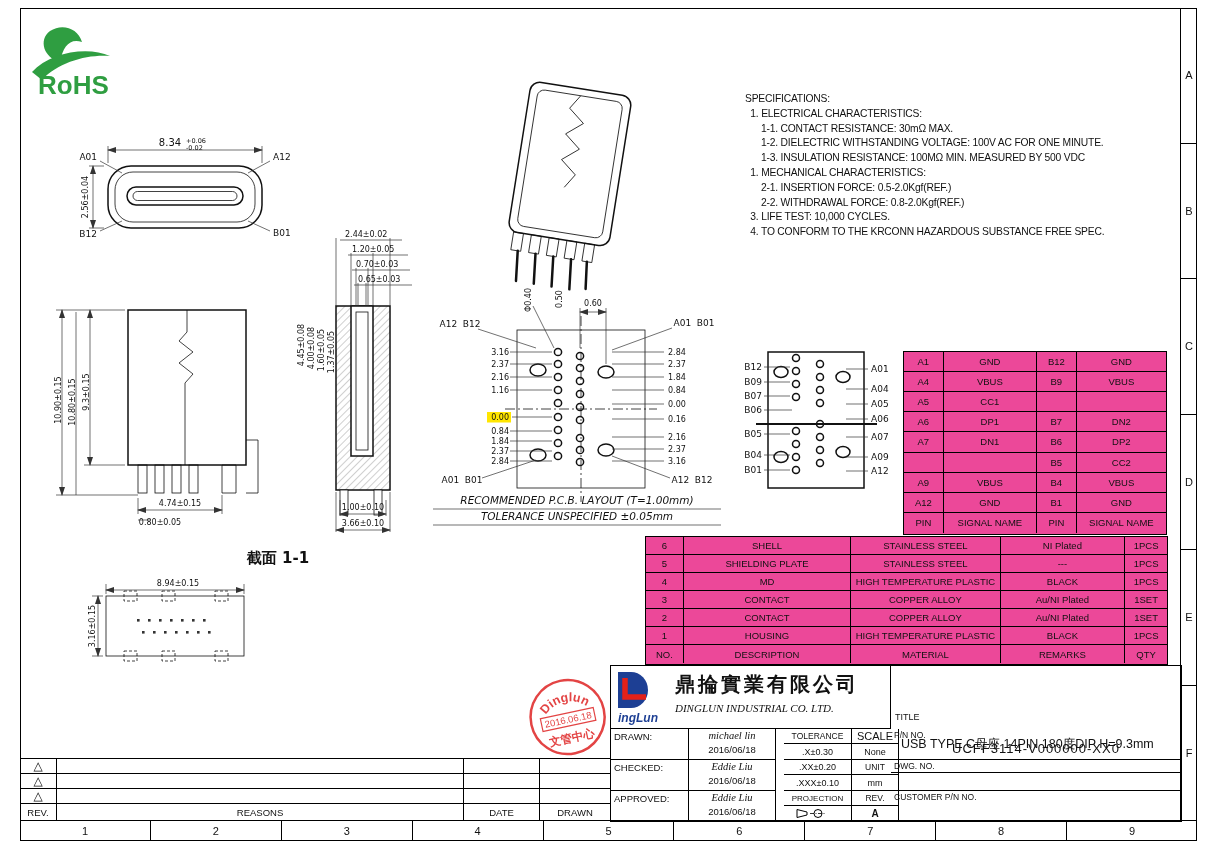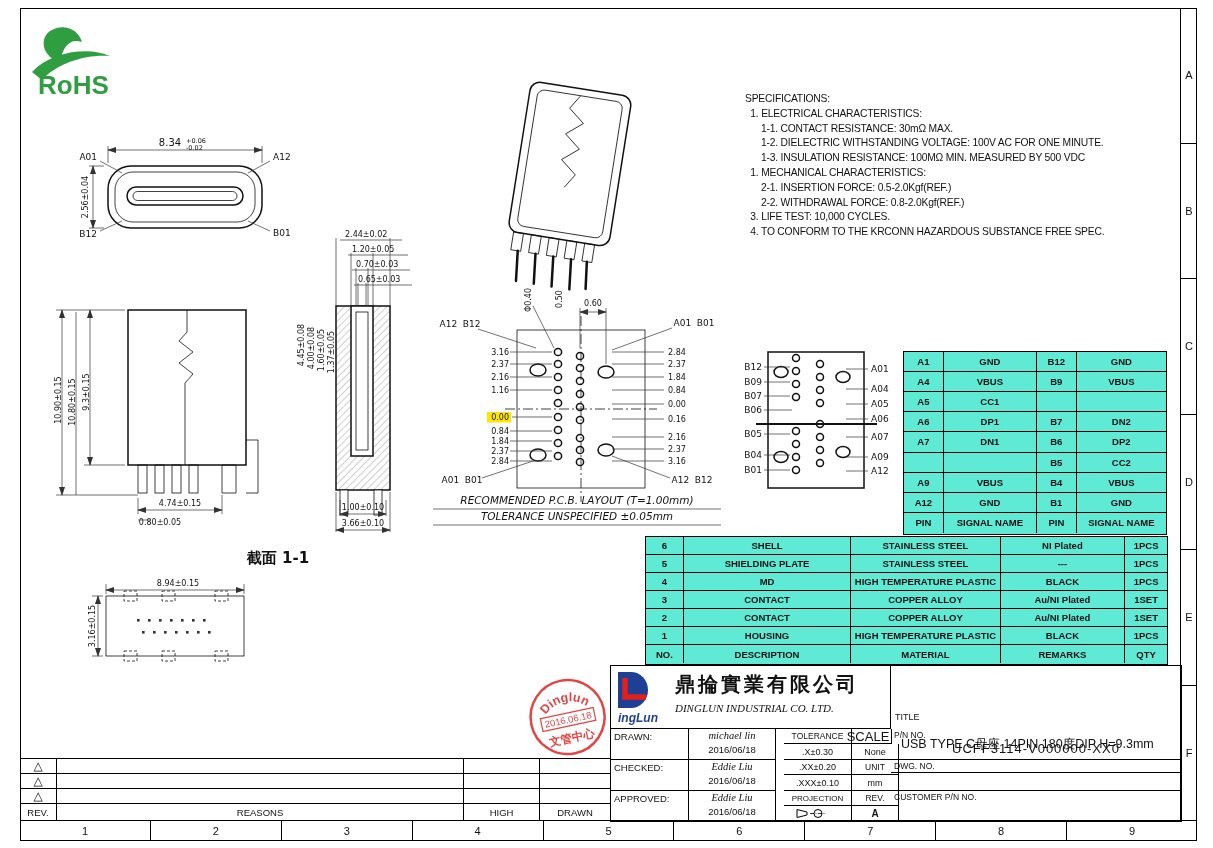--- a/index.html
+++ b/index.html
@@ -18,21 +18,21 @@
   #drawing .sh{stroke:#111;fill:none;stroke-width:1.5;}
   #drawing .thin{stroke-width:0.8;}
   #drawing .dim{stroke:#333;stroke-width:0.7;fill:none;}
   #drawing text{fill:#111;font-family:"DejaVu Sans",sans-serif;stroke:none;}
   .f6{font-size:6.5px}.f8{font-size:8px}.f9{font-size:9px}.f10{font-size:10px}.f15{font-size:15px;font-weight:bold}
   .fcap{font-size:10.5px;font-style:italic;font-family:"Liberation Serif",serif;}
   
   #specs{position:absolute;left:745px;top:92px;width:432px;font-size:10.3px;line-height:14.8px;letter-spacing:-0.2px;}
   .spec-line{white-space:pre;}
   
-  .dtable{position:absolute;border:1.5px solid #000;box-sizing:border-box;overflow:hidden;background:#5eead4;font-weight:bold;}
+  .dtable{position:absolute;border:1.5px solid #000;box-sizing:border-box;overflow:hidden;background:#ec4899;}
   .trow{display:flex;border-bottom:1px solid #000;box-sizing:border-box;}
   .trow:last-child{border-bottom:none;}
   .tc{border-right:1px solid #000;display:flex;align-items:center;justify-content:center;font-size:9.5px;box-sizing:border-box;overflow:hidden;white-space:nowrap;}
   .tc:last-child{border-right:none;}
   #pintable{left:903px;top:351px;width:264px;height:184px;}
   #pintable .trow{height:20.11px;}
   #pintable .c1{width:40px}#pintable .c2{width:94px}#pintable .c3{width:90px}
   #bomtable{left:645px;top:536px;width:523px;height:129px;}
   #bomtable .trow{height:18px;}
   #bomtable .b1{width:38px}#bomtable .b2{width:168px}#bomtable .b3{width:150px}#bomtable .b4{width:125px}#bomtable .b5{width:42px}
@@ -526,21 +526,21 @@
       <div class="sig">Eddie Liu</div>
       <div class="date">2016/06/18</div>
     </div>
     <div class="tb br" style="left:0;top:125px;width:78px;height:30px;padding:2px 0 6px 3px">APPROVED:</div>
     <div class="tb br" style="left:78px;top:125px;width:87px;height:30px;text-align:center">
       <div class="sig">Eddie Liu</div>
       <div class="date">2016/06/18</div>
     </div>
 
     <div class="tb br bb cell-c" style="left:165px;top:63px;width:68px;height:15px;font-size:8.5px">TOLERANCE</div>
-    <div class="tb br bb cell-c" style="left:226px;top:63px;width:47px;height:15px;font-size:13px">SCALE</div>
+    <div class="tb br bb cell-c" style="left:233px;top:63px;width:47px;height:15px;font-size:11px">SCALE</div>
     <div class="tb br bb cell-c" style="left:165px;top:78px;width:68px;height:16px;font-size:9px">.X±0.30</div>
     <div class="tb br bb cell-c" style="left:233px;top:78px;width:47px;height:16px;font-size:9px">None</div>
     <div class="tb br bb cell-c" style="left:165px;top:94px;width:68px;height:15px;font-size:9px">.XX±0.20</div>
     <div class="tb br bb cell-c" style="left:233px;top:94px;width:47px;height:15px;font-size:8.5px">UNIT</div>
     <div class="tb br bb cell-c" style="left:165px;top:109px;width:68px;height:16px;font-size:9px">.XXX±0.10</div>
     <div class="tb br bb cell-c" style="left:233px;top:109px;width:47px;height:16px;font-size:9px">mm</div>
     <div class="tb br bb cell-c" style="left:165px;top:125px;width:68px;height:15px;font-size:8px">PROJECTION</div>
     <div class="tb br bb cell-c" style="left:233px;top:125px;width:47px;height:15px;font-size:8.5px">REV.</div>
     <div class="tb br cell-c" style="left:165px;top:140px;width:68px;height:15px">
       <svg width="50" height="13" viewBox="0 0 50 13">
@@ -580,21 +580,21 @@
       <div class="rt1">
           <span class="tri">△</span>
         </div>
       <div class="rt2"></div>
       <div class="rt3"></div>
       <div class="rt4"></div>
     </div>
     <div class="rt-row rt-head" style="top:45px;height:17px">
       <div class="rt1">REV.</div>
       <div class="rt2">REASONS</div>
-      <div class="rt3">HIGH</div>
+      <div class="rt3">DATE</div>
       <div class="rt4">DRAWN</div>
     </div>
   </div>
 
   <div id="stamp">
     <svg width="82" height="82" viewBox="0 0 82 82">
       <circle cx="41" cy="41" r="37" fill="none" stroke="#e03030" stroke-width="2.5"></circle>
       <path id="arc1" d="M13,47 A29,29 0 0 1 69,47" fill="none"></path>
       <text font-size="12.5" font-weight="bold" fill="#e03030" font-family="Liberation Sans, sans-serif">
         <textPath href="#arc1" startOffset="50%" text-anchor="middle">Dinglun</textPath>

